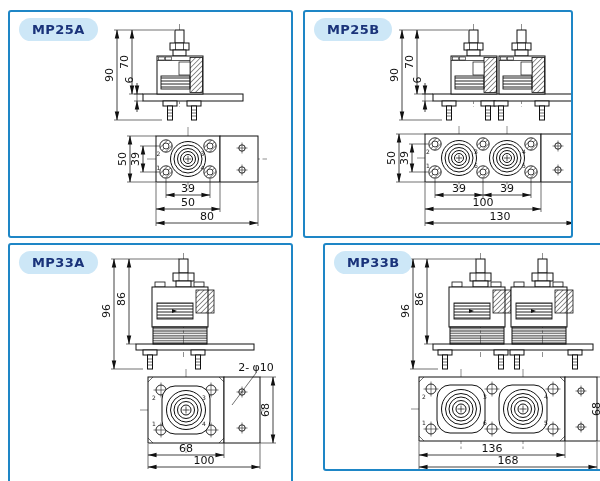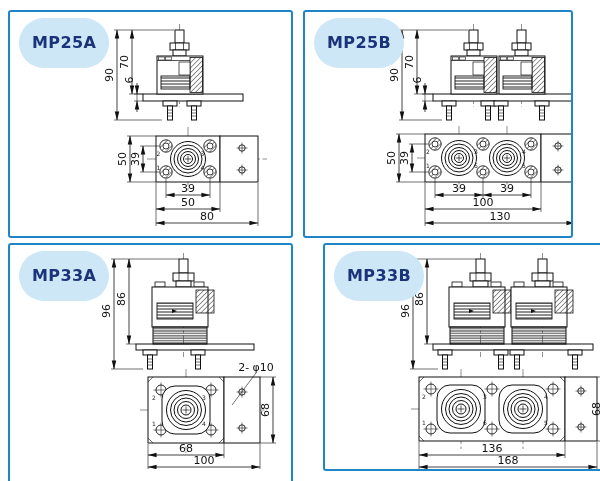--- a/index.html
+++ b/index.html
@@ -9,21 +9,21 @@
     --line:#111111;
   }
   html,body{margin:0;padding:0;background:#ffffff;}
   body{width:600px;height:481px;position:relative;font-family:"DejaVu Sans",sans-serif;}
   .panel{position:absolute;background:#fff;border:2px solid var(--panel-border);border-radius:3px;box-sizing:border-box;overflow:hidden;}
   #p1{left:8px;top:10px;width:285px;height:228px;}
   #p2{left:303px;top:10px;width:270px;height:228px;}
   #p3{left:8px;top:243px;width:285px;height:244px;}
   #p4{left:290px;top:243px;width:290px;height:228px;margin-left:33px;}
   .badge{position:absolute;top:6px;left:9px;background:var(--badge-bg);color:var(--badge-text);
-         font-weight:bold;font-size:16px;line-height:1;padding:17px 13px;border-radius:999px;letter-spacing:.4px;z-index:2;}
+         font-weight:bold;font-size:13px;line-height:1;padding:5px 13px;border-radius:999px;letter-spacing:.4px;z-index:2;}
   svg.draw{position:absolute;left:0;top:0;}
   svg text{fill:#111;}
   .dt{font-size:11px;font-family:"DejaVu Sans",sans-serif;}
   .tn{font-size:6px;font-family:"DejaVu Sans",sans-serif;fill:#222;}
   .ol{stroke:#111;fill:#fff;}
   .dl{stroke:#111;stroke-width:0.8;fill:none;}
   .xl{stroke:#111;stroke-width:0.6;fill:none;}
   .cl{stroke:#444;stroke-width:0.6;fill:none;stroke-dasharray:9 2.5 2.5 2.5;}
 </style>
 </head>

